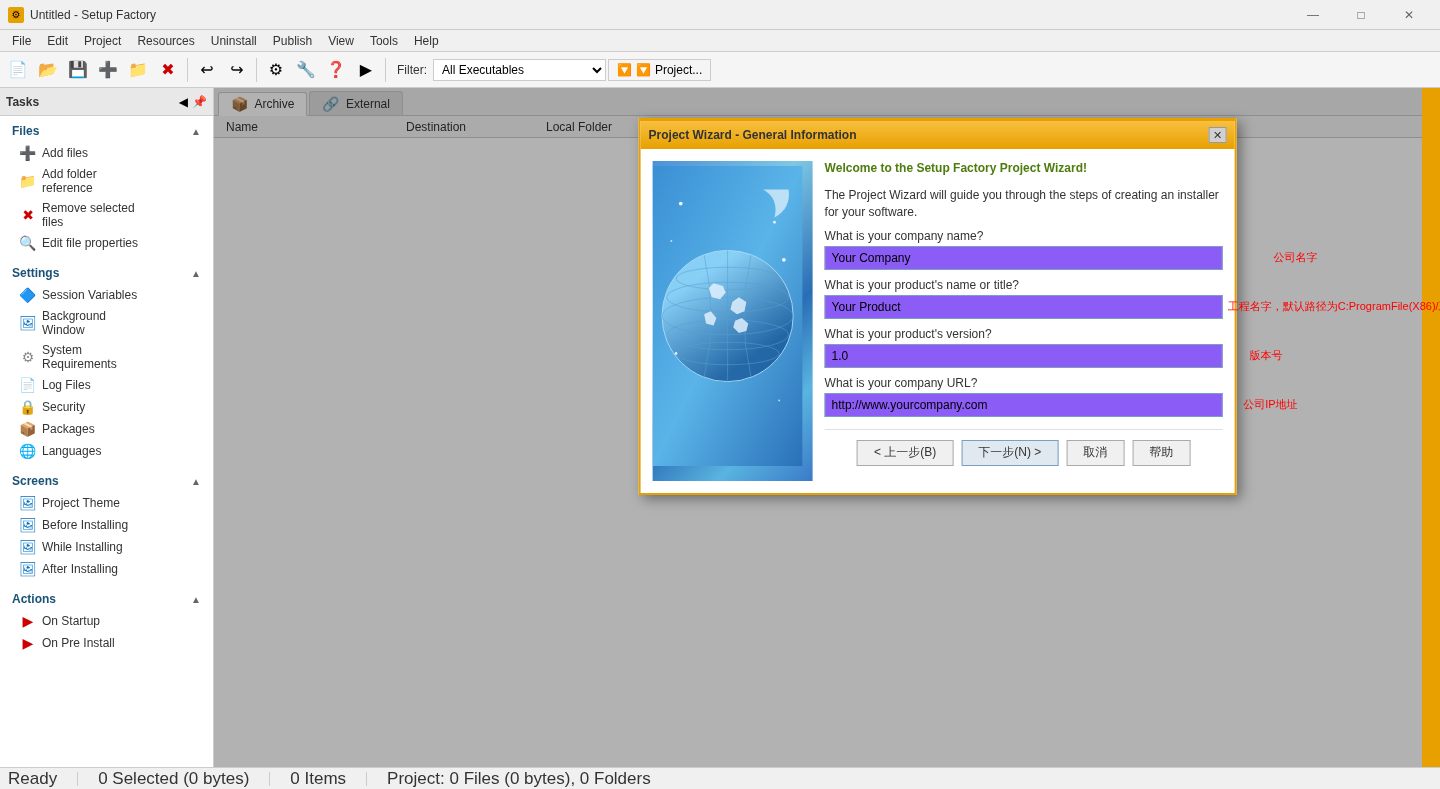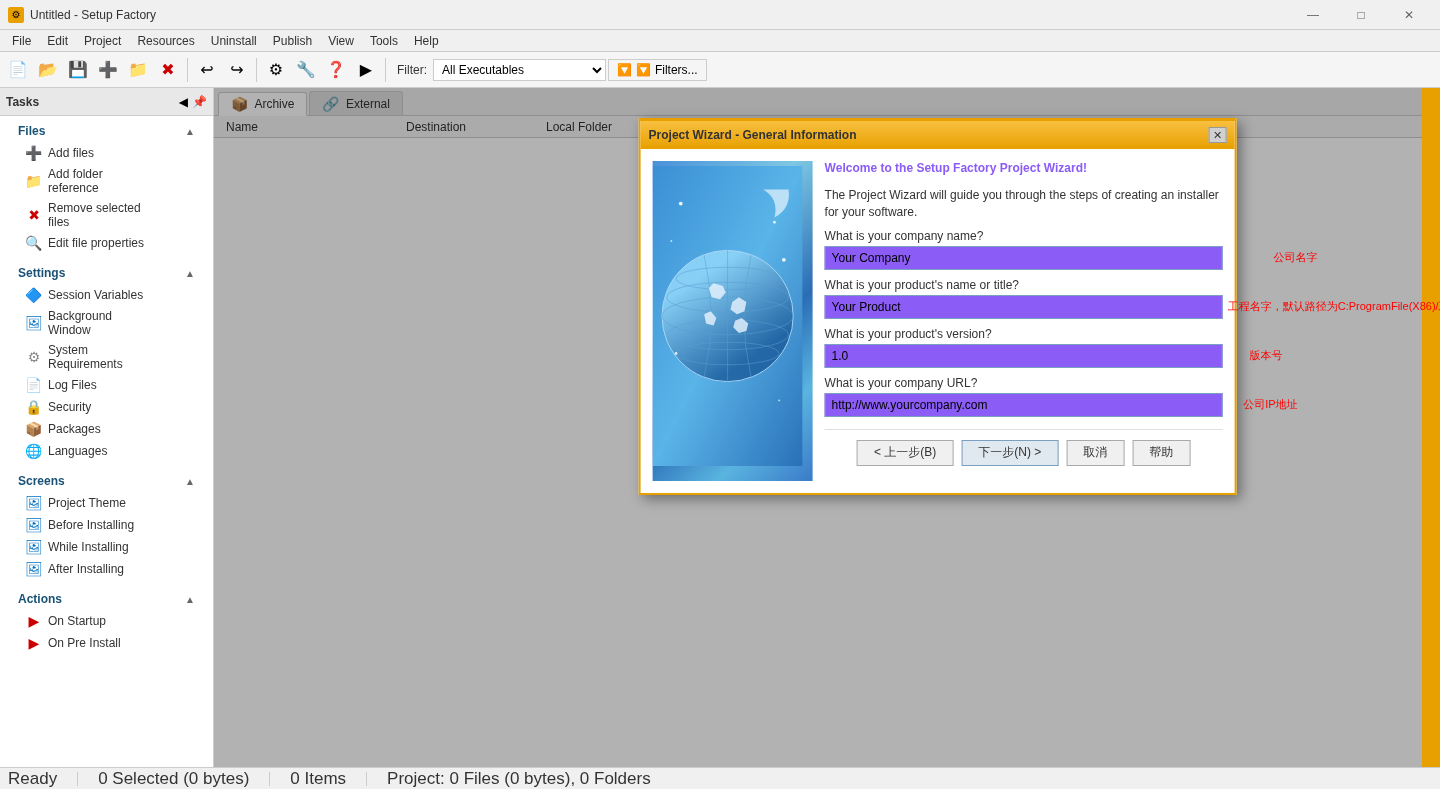--- a/index.html
+++ b/index.html
@@ -26,21 +26,21 @@
     .filters-btn { height: 22px; padding: 0 8px; border: 1px solid #ccc; background: #f5f5f5; font-size: 12px; cursor: pointer; display: flex; align-items: center; gap: 4px; }
 
     
     .main-layout { display: flex; height: calc(789px - 30px - 22px - 36px - 22px); }
 
     
     .tasks-panel { width: 214px; background: white; border-right: 1px solid #ccc; display: flex; flex-direction: column; overflow: hidden; }
     .tasks-header { background: #e8e8e8; height: 28px; display: flex; align-items: center; justify-content: space-between; padding: 0 6px; border-bottom: 1px solid #ccc; }
     .tasks-title { font-size: 12px; font-weight: bold; color: #333; }
     .tasks-header-icons { display: flex; gap: 4px; }
-    .tasks-sidebar { overflow-y: auto; flex: 1; padding: 4px 10px; }
+    .tasks-sidebar { overflow-y: auto; flex: 1; padding: 4px 4px; }
 
     .section-header { display: flex; align-items: center; justify-content: space-between; padding: 4px 8px; cursor: pointer; }
     .section-title { font-size: 12px; font-weight: bold; color: #1a5276; }
     .section-toggle { font-size: 10px; color: #666; }
     .section-items { padding-left: 8px; }
     .sidebar-item { display: flex; align-items: center; gap: 6px; padding: 3px 8px; cursor: pointer; font-size: 12px; color: #333; }
     .sidebar-icon { width: 16px; height: 16px; flex-shrink: 0; display: flex; align-items: center; justify-content: center; font-size: 14px; }
 
     
     .content-area { flex: 1; background: white; display: flex; flex-direction: column; position: relative; }
@@ -68,21 +68,21 @@
     
     .modal-overlay { position: absolute; top: 0; left: 0; right: 0; bottom: 0; background: rgba(0,0,0,0.3); display: flex; align-items: center; justify-content: center; z-index: 100; }
     .modal { width: 598px; background: white; border: 2px solid #e8a000; border-top: 3px solid #e8a000; box-shadow: 4px 4px 12px rgba(0,0,0,0.4); position: absolute; top: 30px; left: 50%; transform: translateX(-30%); }
     .modal-titlebar { background: linear-gradient(to bottom, #f8c040, #e8a000); height: 28px; display: flex; align-items: center; justify-content: space-between; padding: 0 8px; }
     .modal-title { font-size: 12px; font-weight: bold; color: #333; }
     .modal-close { width: 18px; height: 16px; background: #d0d0d0; border: 1px solid #999; cursor: pointer; display: flex; align-items: center; justify-content: center; font-size: 11px; color: #333; }
     .modal-body { display: flex; padding: 12px; gap: 12px; }
     .modal-image { width: 160px; height: 320px; background: linear-gradient(135deg, #4a90d9 0%, #7ec8e3 30%, #2a6db5 60%, #5ab4e0 80%, #3a7bc8 100%); flex-shrink: 0; overflow: hidden; position: relative; }
     .globe-svg { width: 150px; height: 310px; }
     .modal-content { flex: 1; display: flex; flex-direction: column; gap: 8px; }
-    .modal-welcome { font-size: 12px; font-weight: bold; color: #8b5cf6; margin-bottom: 4px; }
+    .modal-welcome { font-size: 12px; font-weight: bold; color: #4d7c0f; margin-bottom: 4px; }
     .modal-desc { font-size: 12px; color: #333; line-height: 1.4; }
     .form-group { display: flex; flex-direction: column; gap: 3px; }
     .form-label { font-size: 12px; color: #333; }
     .form-input { height: 24px; border: 1px solid #7a9fc0; padding: 0 6px; font-size: 12px; background: #8b5cf6; width: 100%; }
     .modal-footer { display: flex; justify-content: center; align-items: center; padding: 10px; border-top: 1px solid #e0e0e0; gap: 8px; margin-top: 4px; }
     .footer-btn { height: 26px; padding: 0 16px; border: 1px solid #aaa; background: #f0f0f0; font-size: 12px; cursor: pointer; color: #333; }
     .footer-btn.primary { background: #e0e8f0; border-color: #7a9fc0; }
   </style>
 </head>
 <body>
@@ -129,21 +129,21 @@
   <div class="toolbar-sep"></div>
   <span class="filter-label">Filter:</span>
   <select class="filter-select">
     <option>All Executables</option>
     <option>All Files</option>
     <option>Custom Filter</option>
   </select>
   <button class="filters-btn">
     <span>🔽</span>
     <span>🔽</span>
-    <span>Filters...</span>
+    <span>Project...</span>
   </button>
 </div>
 
 <div class="main-layout">
 
   <div class="tasks-panel">
     <div class="tasks-header">
       <span class="tasks-title">Tasks</span>
       <div class="tasks-header-icons">
         <span style="cursor:pointer;font-size:12px;">◀</span>

